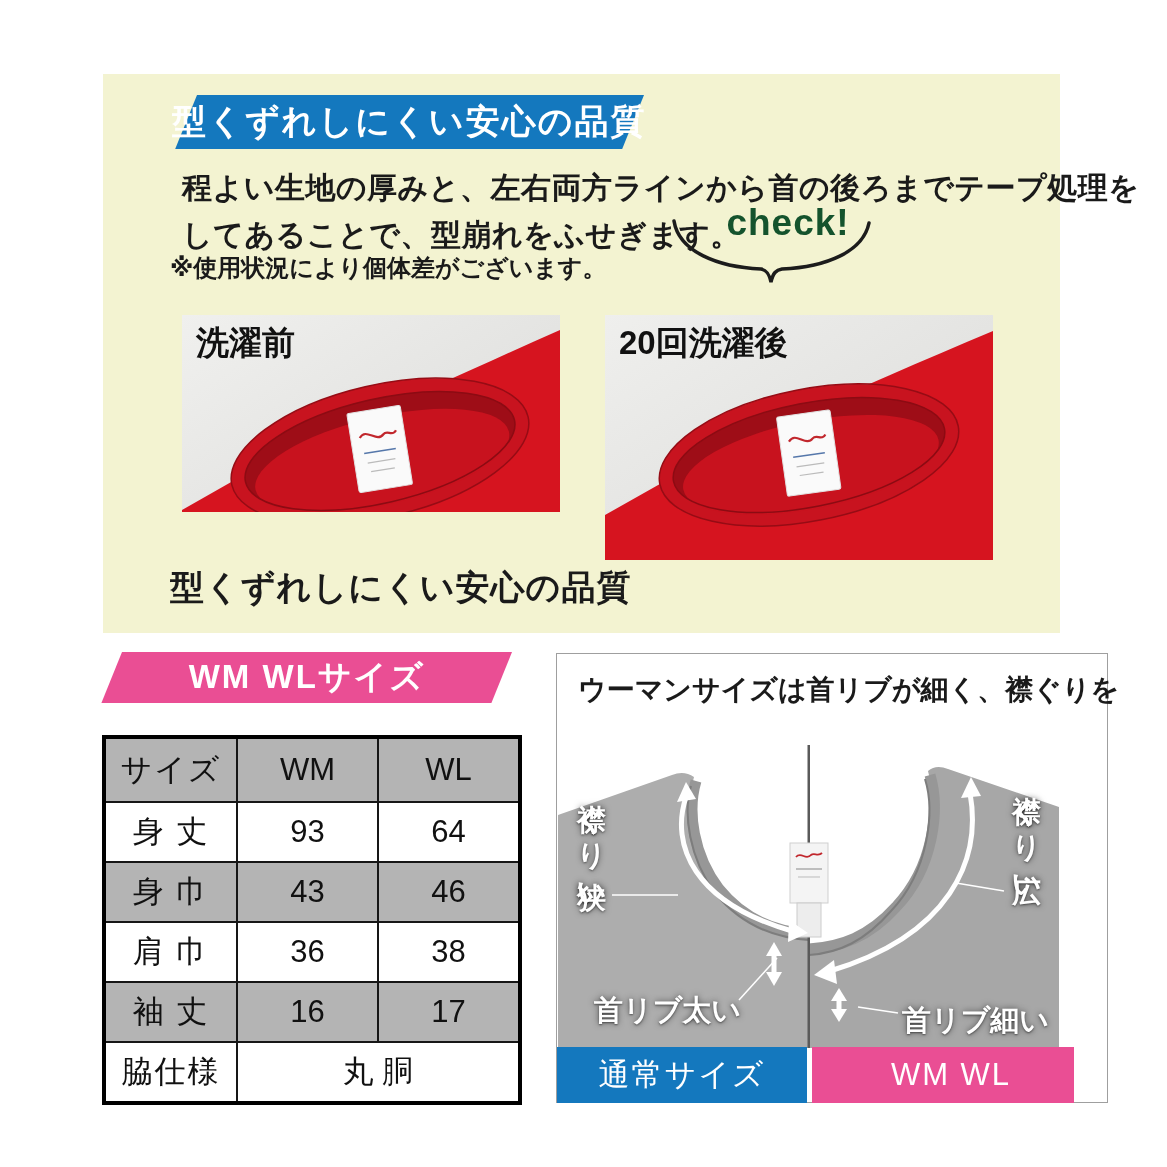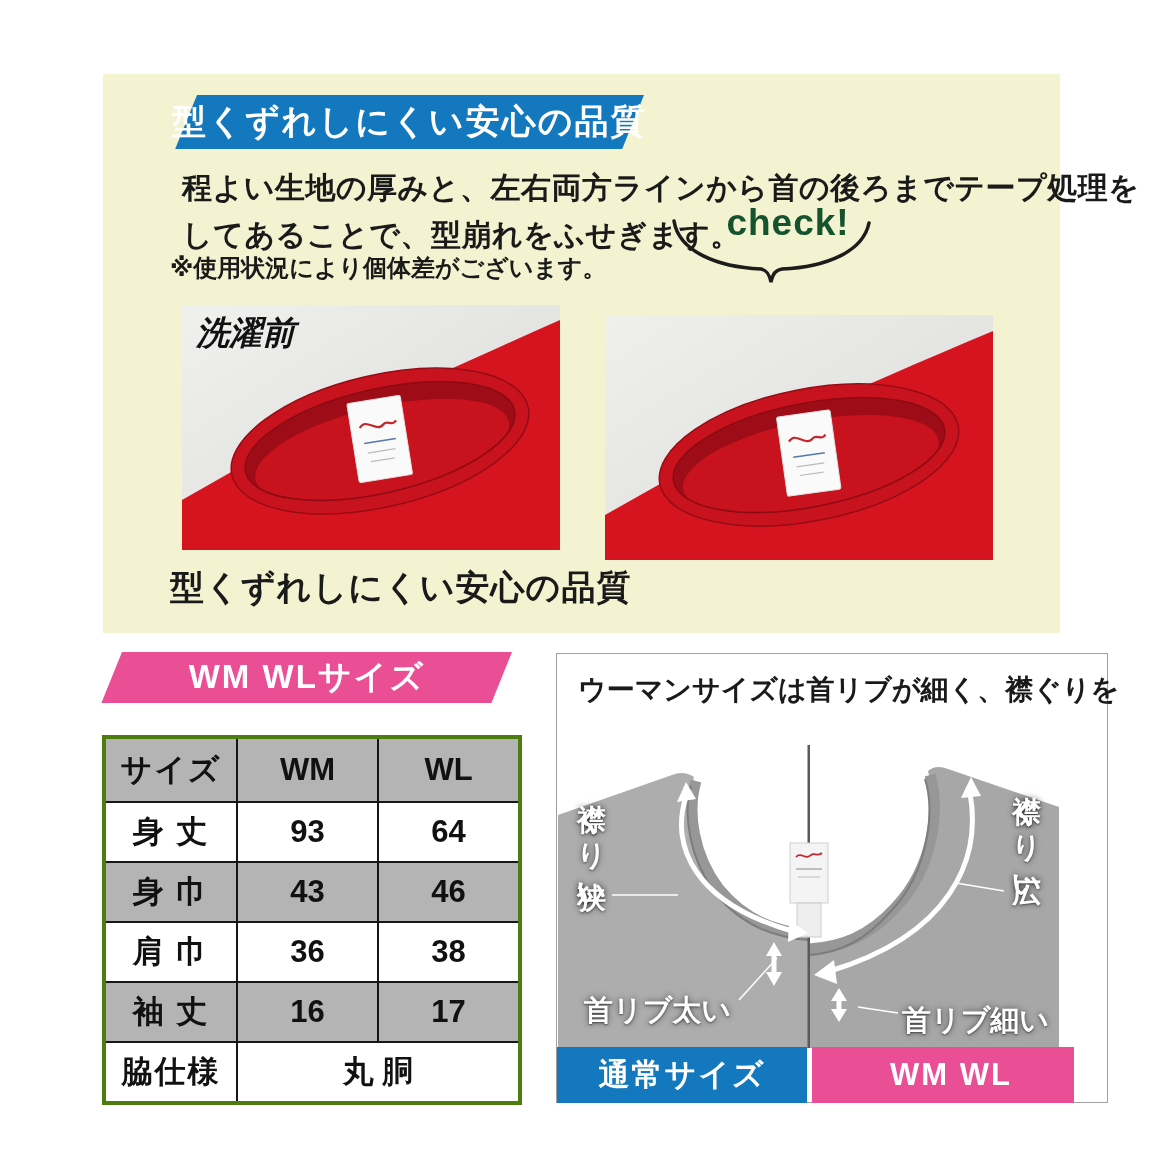--- a/index.html
+++ b/index.html
@@ -15,50 +15,50 @@
     transform:skewX(-22deg);transform-origin:top left;
     color:#fff;font-weight:bold;white-space:nowrap;
   }
   .banner>span{transform:skewX(22deg);display:block;letter-spacing:2px;}
   .banner.blue{left:94px;top:21px;width:447px;height:54px;background:#1478be;font-size:34px;}
   .q-body{left:79px;top:90px;font-size:30px;font-weight:bold;line-height:47px;white-space:nowrap;letter-spacing:0.5px;}
   .q-note{left:67px;top:178px;font-size:24px;font-weight:bold;white-space:nowrap;}
   .check-text{left:585px;top:128px;width:200px;text-align:center;font-size:37px;font-weight:bold;color:#14532d;letter-spacing:1px;}
   .check-brace{left:563px;top:140px;}
   .photo{overflow:hidden;}
-  .photo.before{left:79px;top:231px;width:378px;height:245px;font-style:italic;}
+  .photo.before{left:79px;top:241px;width:378px;height:197px;}
   .photo.after{left:502px;top:241px;width:388px;height:245px;}
   .photo-label{position:absolute;left:14px;top:6px;font-size:33px;font-weight:bold;color:#111;white-space:nowrap;}
   .q-caption{left:67px;top:491px;font-size:34px;font-weight:bold;white-space:nowrap;letter-spacing:1px;}
   
   .banner.pink{left:122px;top:652px;width:390px;height:51px;background:#ea4e94;font-size:33px;}
   .size-table{
     left:102px;top:735px;width:412px;border-collapse:collapse;table-layout:fixed;
     font-size:31px;text-align:center;color:#111;
   }
   .size-table td{border:2.5px solid #161616;padding:0;height:58px;background:#fff;}
-  .size-table{border:4px solid #4d7c0f;font-weight:bold;}
+  .size-table{border:4px solid #000000;}
   .size-table tr.gray td{background:#b4b4b4;}
   .size-table tr.header td{height:62px;}
   .size-table td.c0{width:130px;letter-spacing:2px;}
   .size-table td.c1{width:139px;}
   .size-table td.c2{width:139px;}
   
   .panel{left:556px;top:653px;width:552px;height:450px;background:#fff;border:1.5px solid #9f9f9f;box-sizing:border-box;text-align:center;}
   .panel-desc{left:21px;top:13px;font-size:28px;font-weight:bold;line-height:45px;white-space:nowrap;}
   .panel-photo{left:1px;top:91px;width:501px;height:303px;overflow:hidden;}
   .wlabel{position:absolute;color:#fff;font-weight:bold;font-size:29px;white-space:nowrap;
           text-shadow:0 0 6px rgba(0,0,0,.55),0 1px 2px rgba(0,0,0,.45);}
   .vlabel{writing-mode:vertical-rl;text-orientation:upright;letter-spacing:4px;}
   .lab-neck-left{left:14px;top:36px;}
   .lab-neck-right{right:12px;top:28px;}
-  .lab-rib-left{left:26px;top:246px;}
+  .lab-rib-left{left:36px;top:246px;}
   .lab-rib-right{left:344px;top:256px;}
   .bar{position:absolute;top:393px;height:56px;display:flex;align-items:center;justify-content:center;
-       color:#fff;font-size:31px;font-weight:bold;letter-spacing:2px;white-space:nowrap;}
+       color:#fff;font-size:31px;font-weight:normal;letter-spacing:2px;white-space:nowrap;}
   .bar.blue{left:0px;width:250px;background:#1478be;}
   .bar.pink{left:255px;width:246px;background:#ea4e94;padding-left:16px;}
 </style>
 </head>
 <body>
 
 <div class="canvas">
 
   <div class="abs quality-bg">
 
@@ -124,20 +124,21 @@
           <ellipse rx="138" ry="52" fill="none" stroke="#8c0b13" stroke-width="1.5"></ellipse>
           <g transform="rotate(3)">
             <rect x="-27" y="-42" width="54" height="80" rx="2" fill="#fafafa" stroke="#e2e2e2"></rect>
             <path d="M-18,-16 C-10,-26 -2,-8 6,-16 C10,-20 15,-12 19,-18" fill="none" stroke="#c1272d" stroke-width="2.2"></path>
             <line x1="-16" y1="0" x2="16" y2="0" stroke="#5577aa" stroke-width="1.6"></line>
             <line x1="-14" y1="10" x2="14" y2="10" stroke="#bbbbbb" stroke-width="1.2"></line>
             <line x1="-12" y1="19" x2="12" y2="19" stroke="#bbbbbb" stroke-width="1.2"></line>
           </g>
         </g>
       </svg>
+      <figcaption class="photo-label">20回洗濯後</figcaption>
     </figure>
 
     <h2 class="abs q-caption" style="margin:0">型くずれしにくい安心の品質</h2>
   </div>
 
   <div class="banner pink abs">
     <span>WM WLサイズ</span>
   </div>
 
   <table class="abs size-table">

